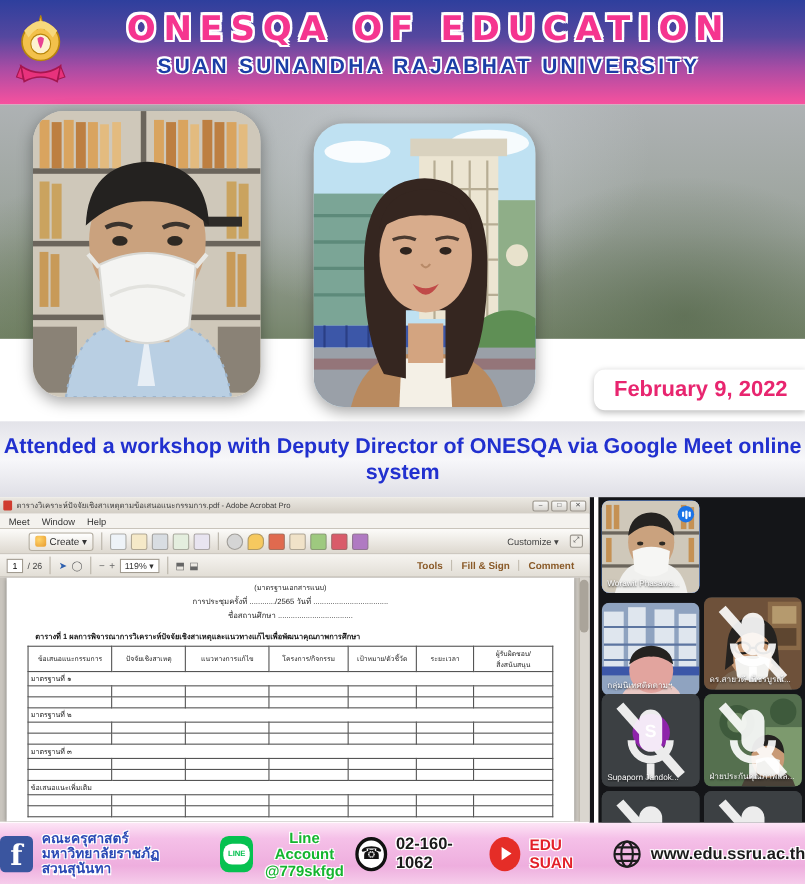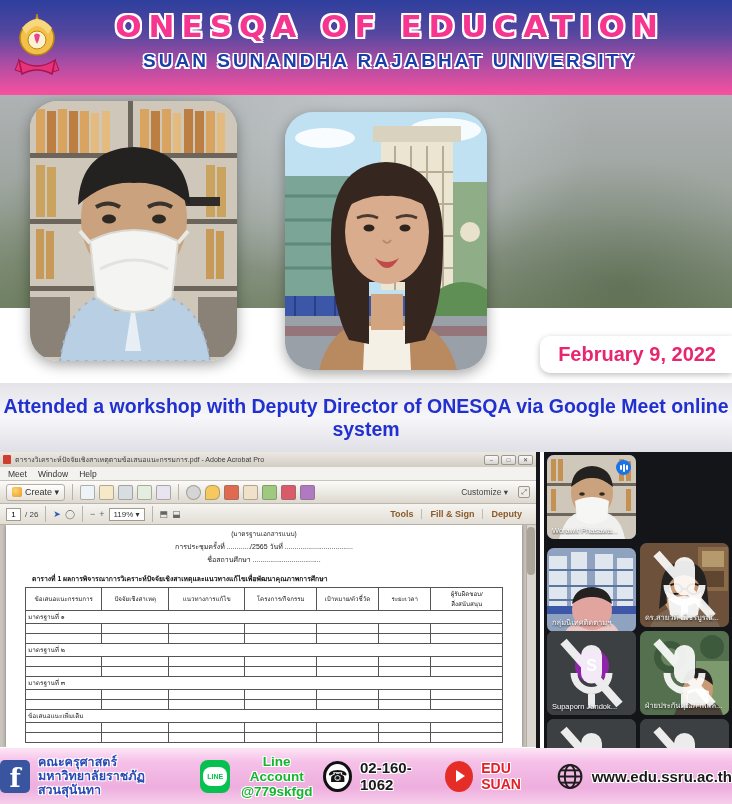--- a/index.html
+++ b/index.html
@@ -52,21 +52,21 @@
   .pticon { width:8px; height:9px; background:#d03c2f; border-radius:1px; margin-right:4px; flex:0 0 auto; }
   .ptitle { font-size:7px; color:#3a3a3a; white-space:nowrap; overflow:hidden; flex:1; }
   .winbtns { display:flex; gap:2px; }
   .winbtn { width:15px; height:10px; background:linear-gradient(#fafafa,#d8d5cf); border:1px solid #9b968e;
     font-size:6px; line-height:8px; text-align:center; color:#444; border-radius:2px; }
   .pmenubar { height:14px; background:#f4f2ee; border-bottom:1px solid #c9c4bb; display:flex; align-items:center; gap:11px; padding:0 8px; }
   .pmenu { font-size:8.5px; color:#333; }
   .ptoolbar1 { height:23px; background:linear-gradient(180deg,#fcfbf9,#ddd8cf); border-bottom:1px solid #bcb6ab;
     display:flex; align-items:center; padding:0 6px; gap:4px; }
   .createbtn { display:flex; align-items:center; gap:3px; font-size:9px; color:#333; border:1px solid #b5af a3;
-    border:1px solid #b5afa3; border-radius:3px; background:linear-gradient(#fff,#e8e4dc); padding:1px 5px; height:17px; }
+    border:1px solid #b5afa3; border-radius:3px; background:linear-gradient(#fff,#e8e4dc); padding:1px 5px; height:17px;margin-left:20px; }
   .createbtn .cicon { width:10px; height:10px; background:radial-gradient(circle at 35% 35%,#ffd46b,#e89b2d); border-radius:2px; }
   .tsep { width:1px; height:16px; background:#b9b3a8; margin:0 3px; }
   .tbi { width:15px; height:15px; border-radius:2px; border:1px solid rgba(120,115,105,.55); }
   .spacer { flex:1; }
   .customize { font-size:8.5px; color:#444; margin-right:6px; }
   .expander { width:12px; height:12px; border:1px solid #9b968e; border-radius:2px; background:#efece6;
     font-size:7px; line-height:10px; text-align:center; color:#555; }
   .ptoolbar2 { height:21px; background:linear-gradient(180deg,#f6f4f0,#e2ded6); border-bottom:1px solid #b6b0a5;
     display:flex; align-items:center; padding:0 6px; gap:4px; }
   .pagebox { width:15px; height:13px; border:1px solid #a19b90; background:#fff; font-size:8px; text-align:center; line-height:12px; }
@@ -340,21 +340,21 @@
         <span class="minitool" style="color:#666;">−</span>
         <span class="minitool" style="color:#666;">+</span>
         <span class="zoombox">119% ▾</span>
         <span class="tsep"></span>
         <span class="minitool" style="color:#666;">⬒</span>
         <span class="minitool" style="color:#666;">⬓</span>
         <span class="spacer"></span>
         <span class="rtabs">
           <span class="rtab">Tools</span>
           <span class="rtab">Fill &amp; Sign</span>
-          <span class="rtab">Deputy</span>
+          <span class="rtab">Comment</span>
         </span>
       </div>
 
       <div class="docarea">
         <div class="page">
           <div class="doc-center dhead">(มาตรฐานเอกสารแนบ)</div>
           <div class="doc-center dline">การประชุมครั้งที่ ............/2565 วันที่ ...................................</div>
           <div class="doc-center dline">ชื่อสถานศึกษา ...................................</div>
           <div class="dcap">ตารางที่ 1 ผลการพิจารณาการวิเคราะห์ปัจจัยเชิงสาเหตุและแนวทางแก้ไขเพื่อพัฒนาคุณภาพการศึกษา</div>
           <table class="dtable">

